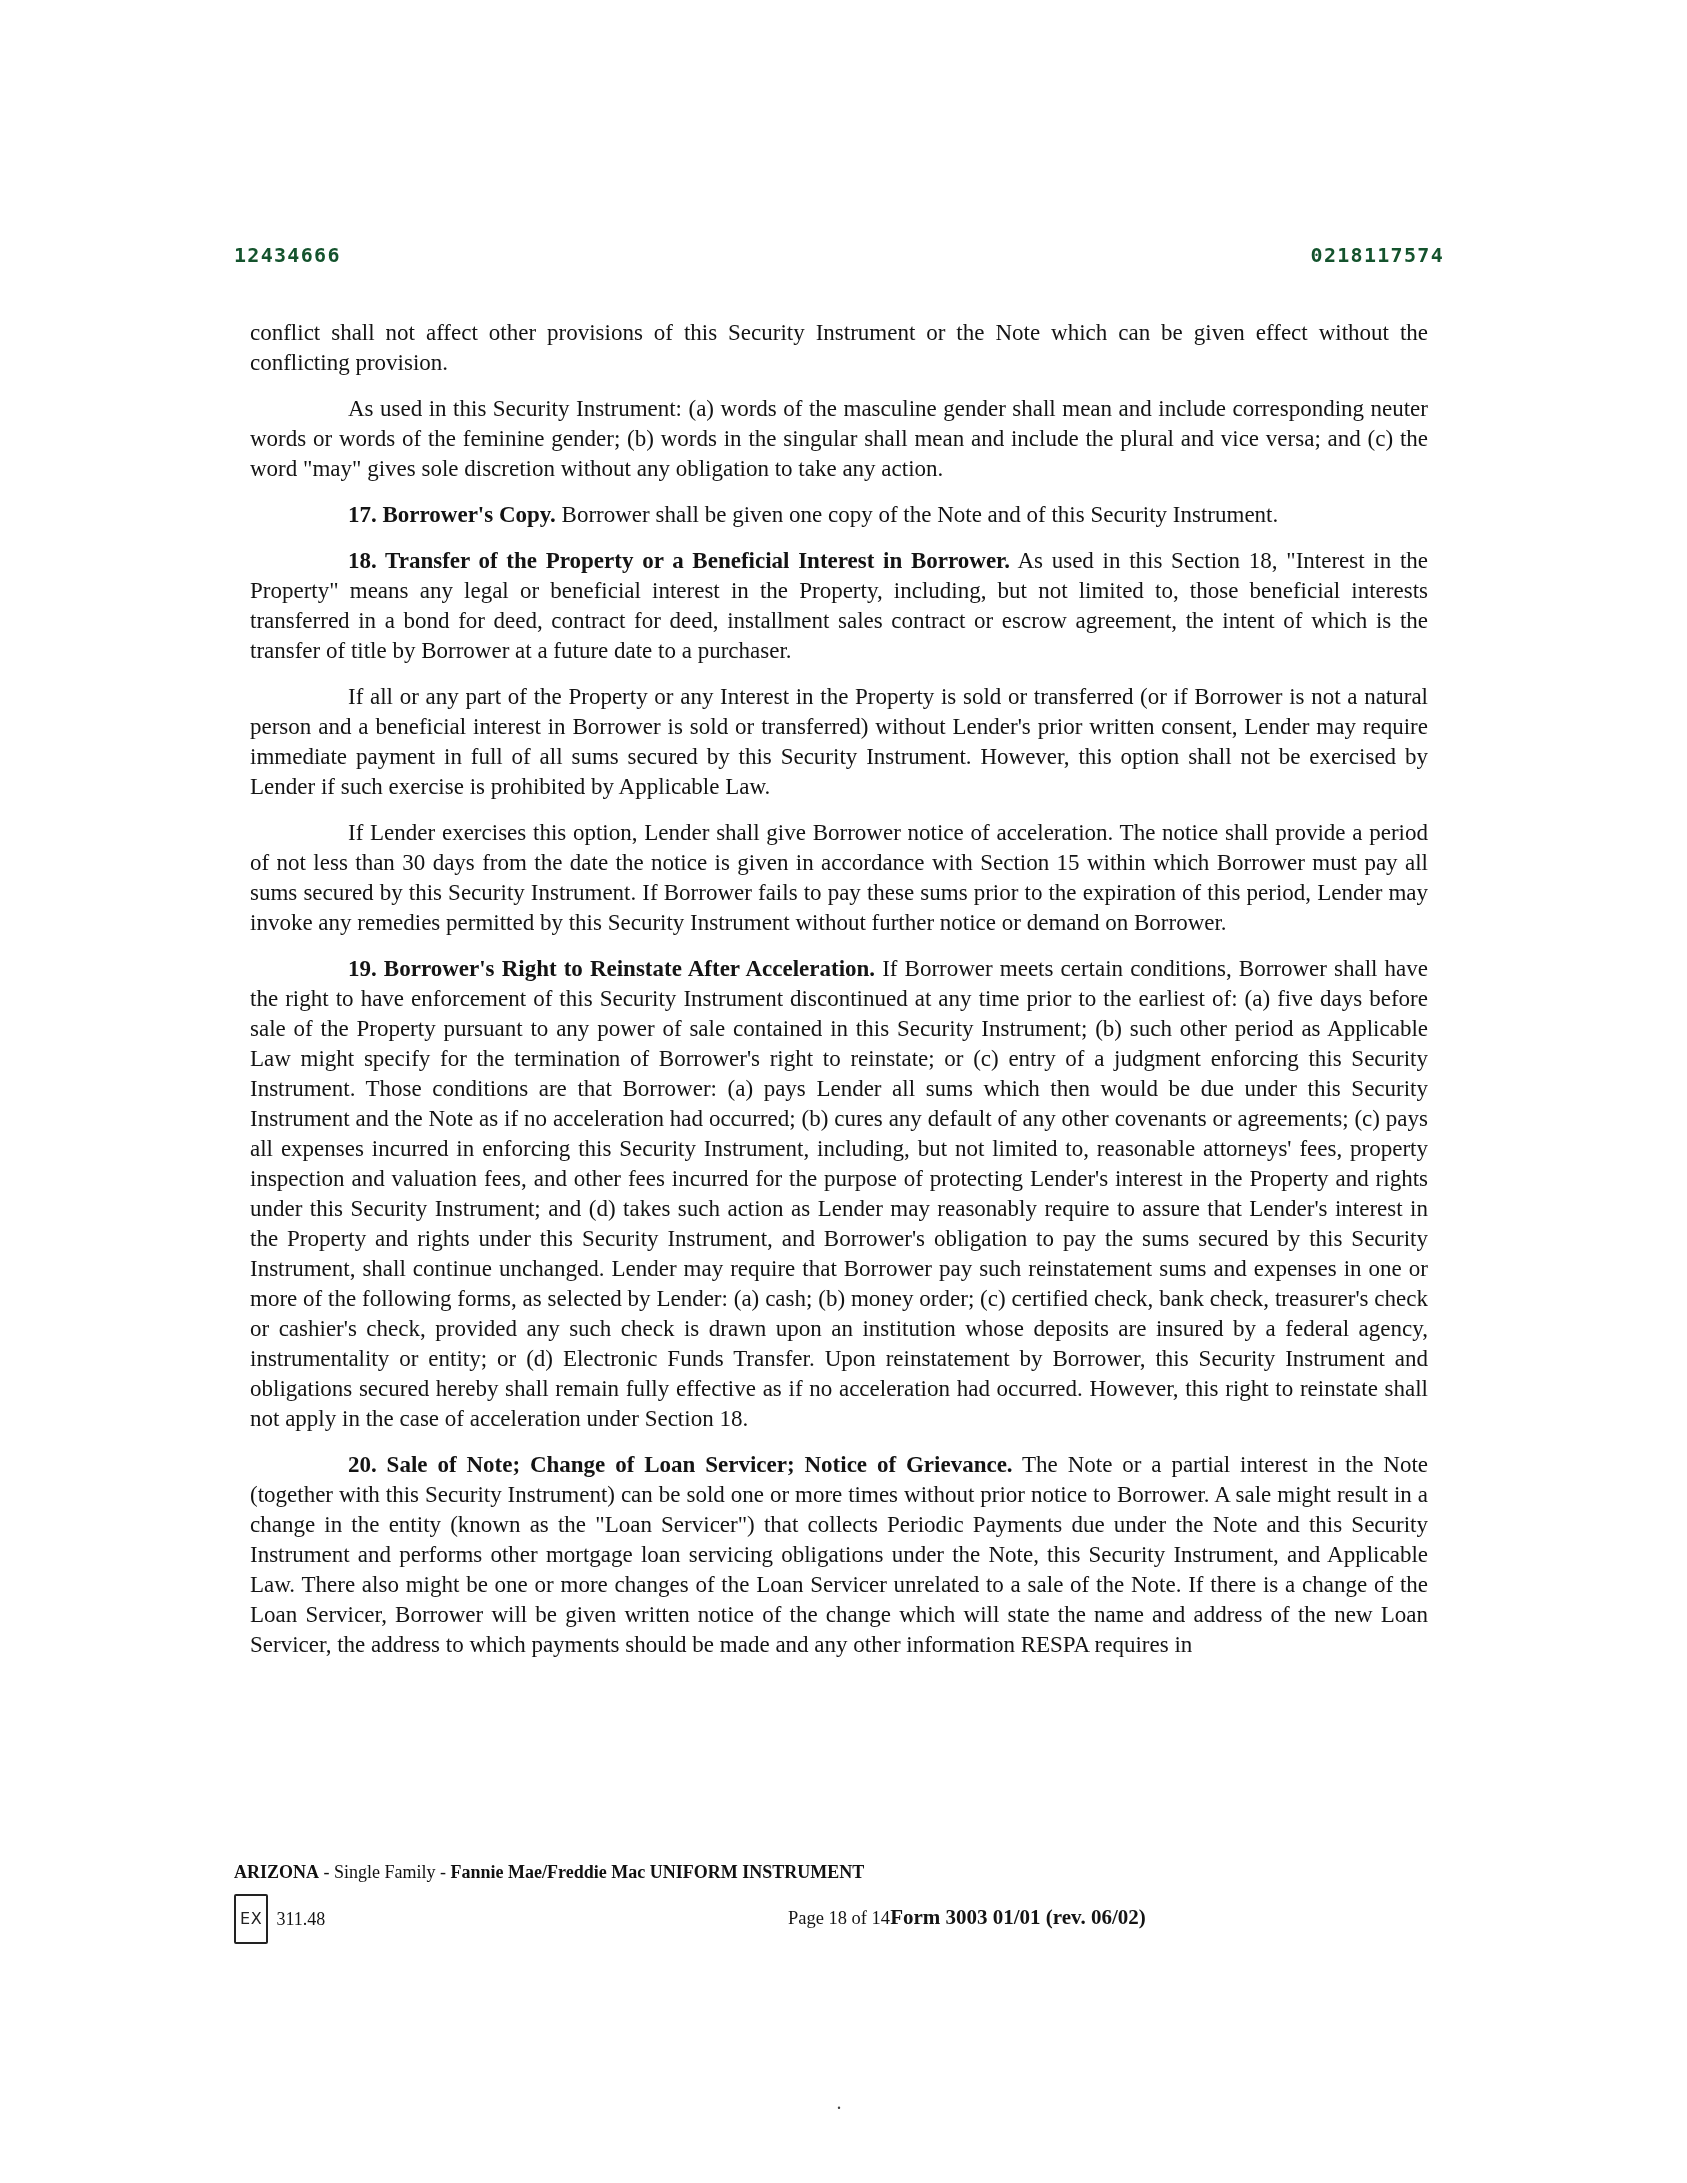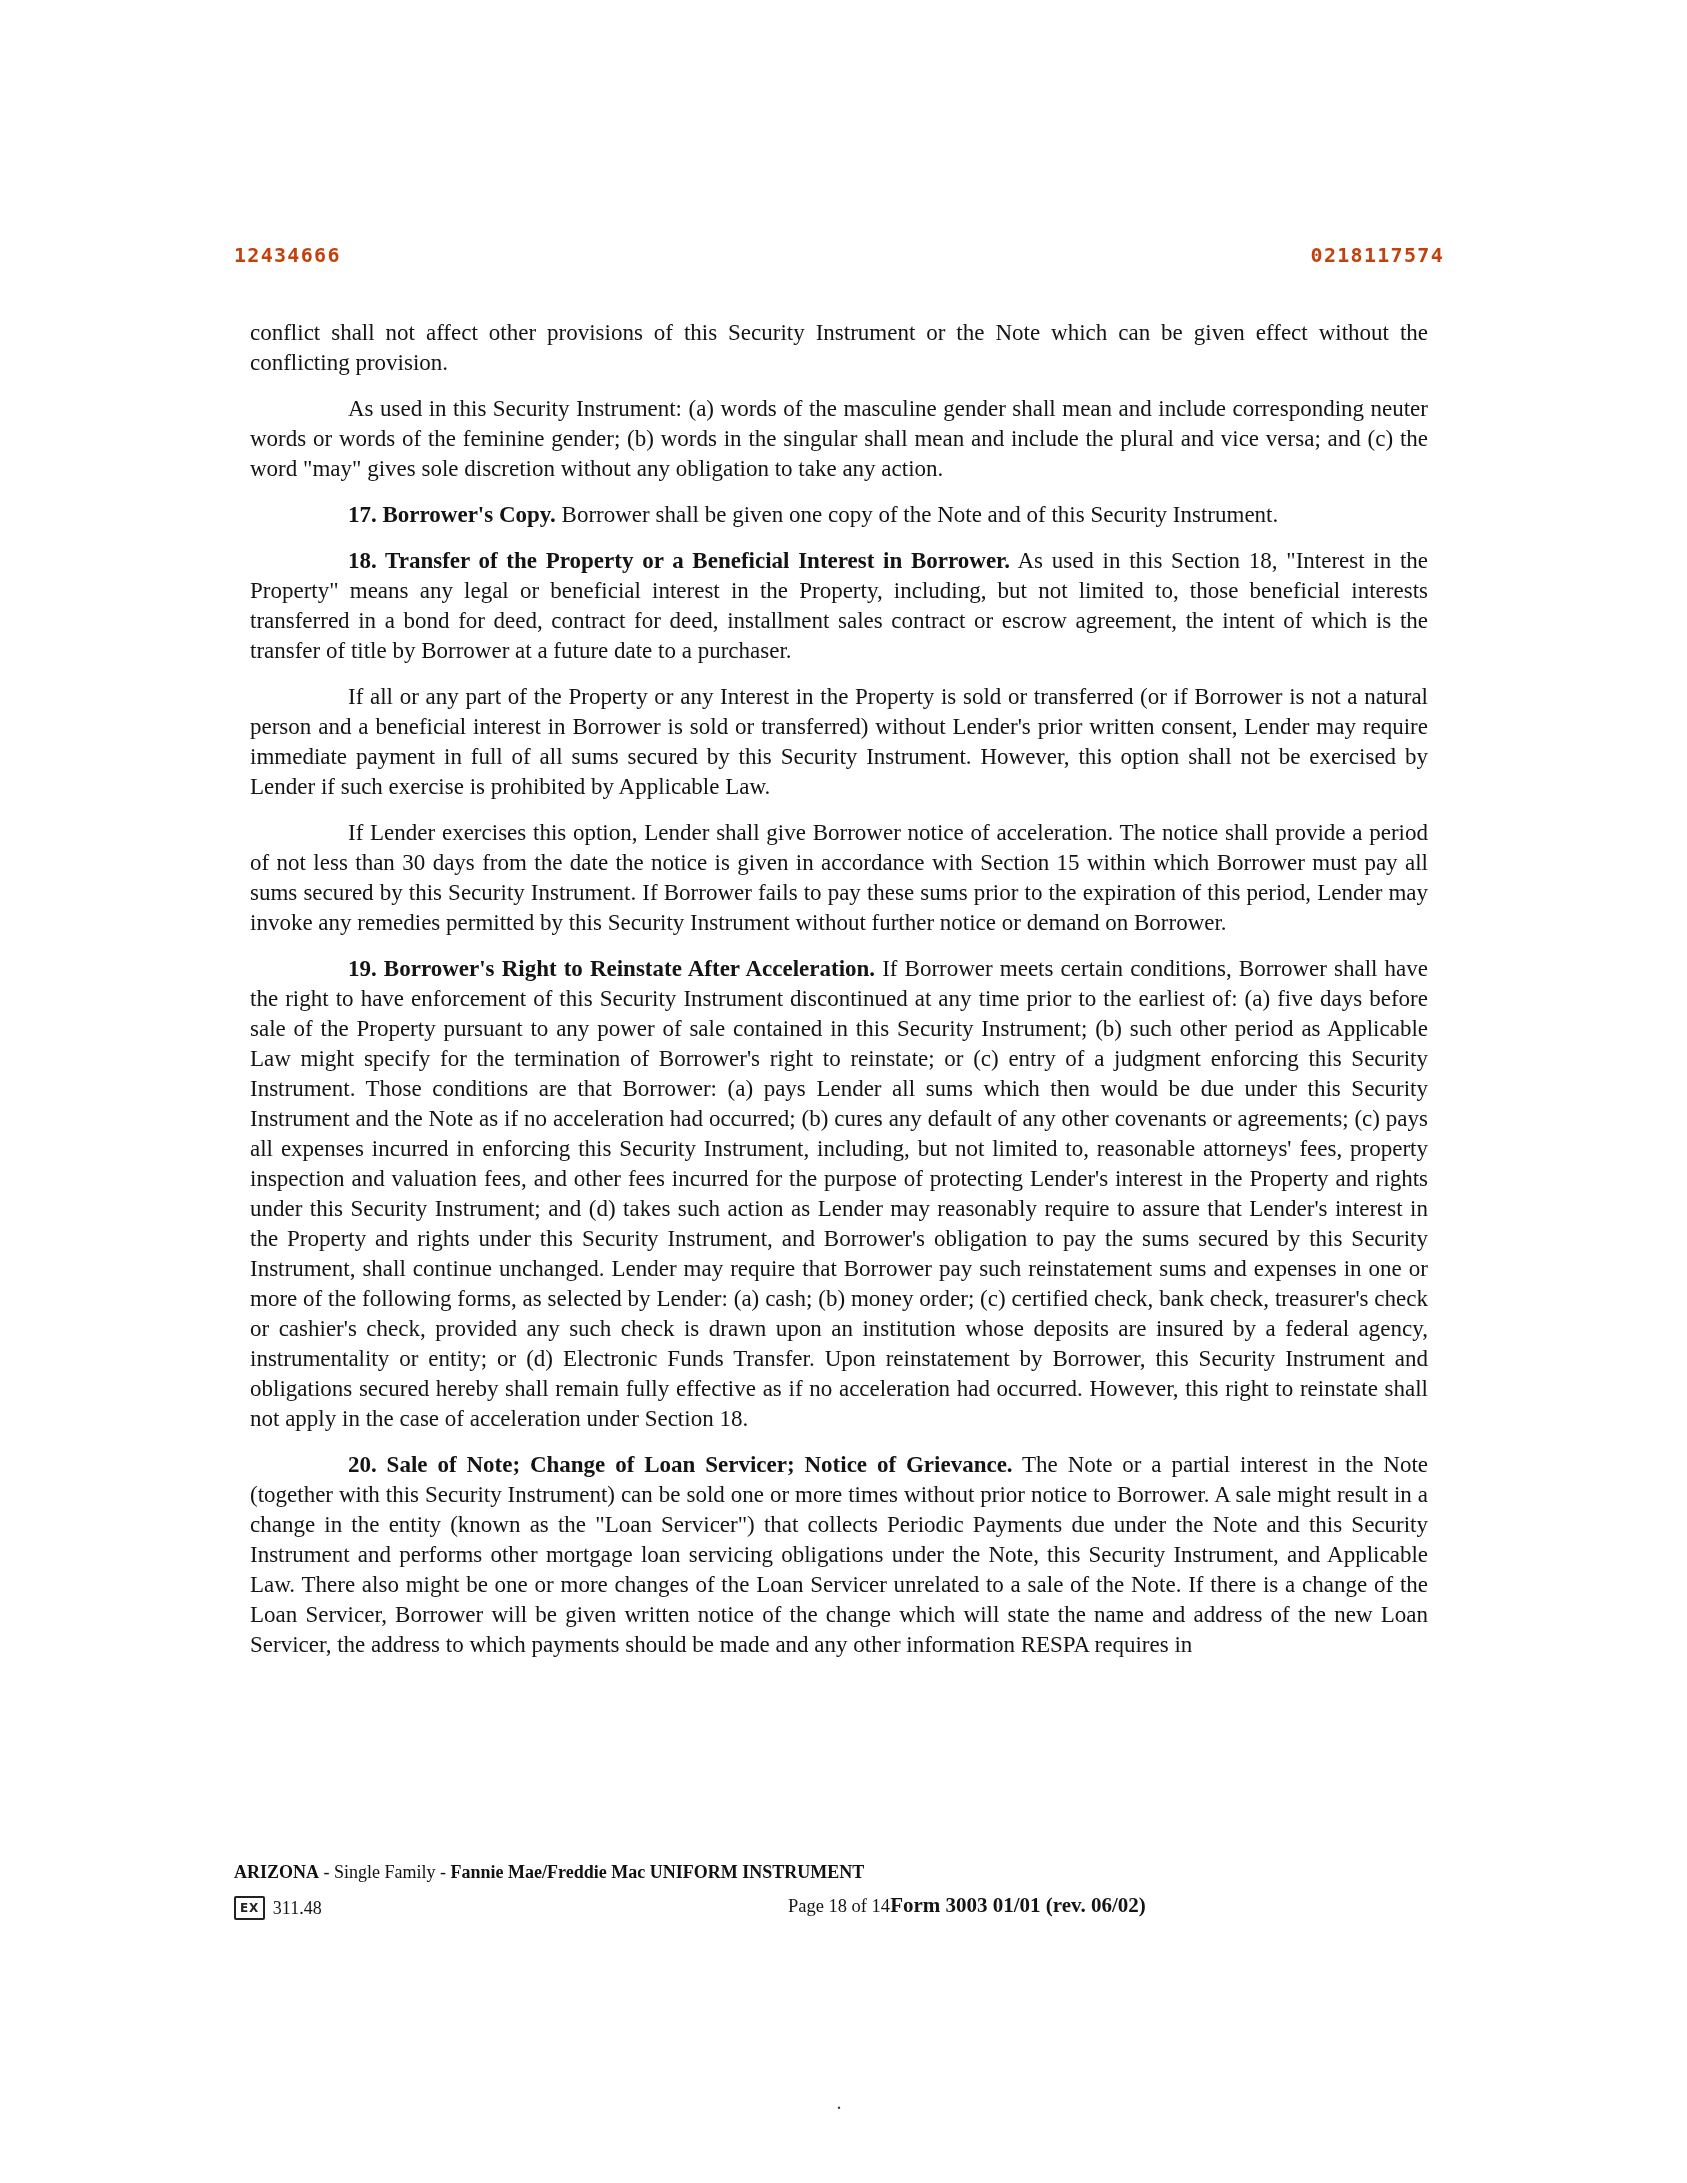--- a/index.html
+++ b/index.html
@@ -23,21 +23,21 @@
     position: absolute;
     top: 243px;
     left: 234px;
     right: 244px;
     display: flex;
     justify-content: space-between;
     font-family: "DejaVu Sans Mono", monospace;
     font-weight: 700;
     font-size: 20px;
     letter-spacing: 1.3px;
-    color: #c2410c;
+    color: #14532d;
   }
   .body-text {
     position: absolute;
     top: 302px;
     left: 234px;
     right: 244px;
     font-size: 23px;
     line-height: 30px;
     text-align: justify;
   }
@@ -87,24 +87,24 @@
     flex: 1;
     text-align: left;
     font-weight: 700;
     font-size: 21px;
   }
   .logo-box {
     display: inline-block;
     border: 2px solid #222;
     border-radius: 2px;
     font-family: "DejaVu Sans", sans-serif;
-    font-size: 12px;
-    font-weight: 700;
+    font-size: 16px;
+    font-weight: 400;
     line-height: 1;
-    padding: 4px 4px;
+    padding: 15px 4px;
     color: #222;
     letter-spacing: 0.7px;
   }
   .form-code {
     font-size: 18px;
   }
   .center-dot {
     position: absolute;
     top: 2091px;
     left: 234px;

